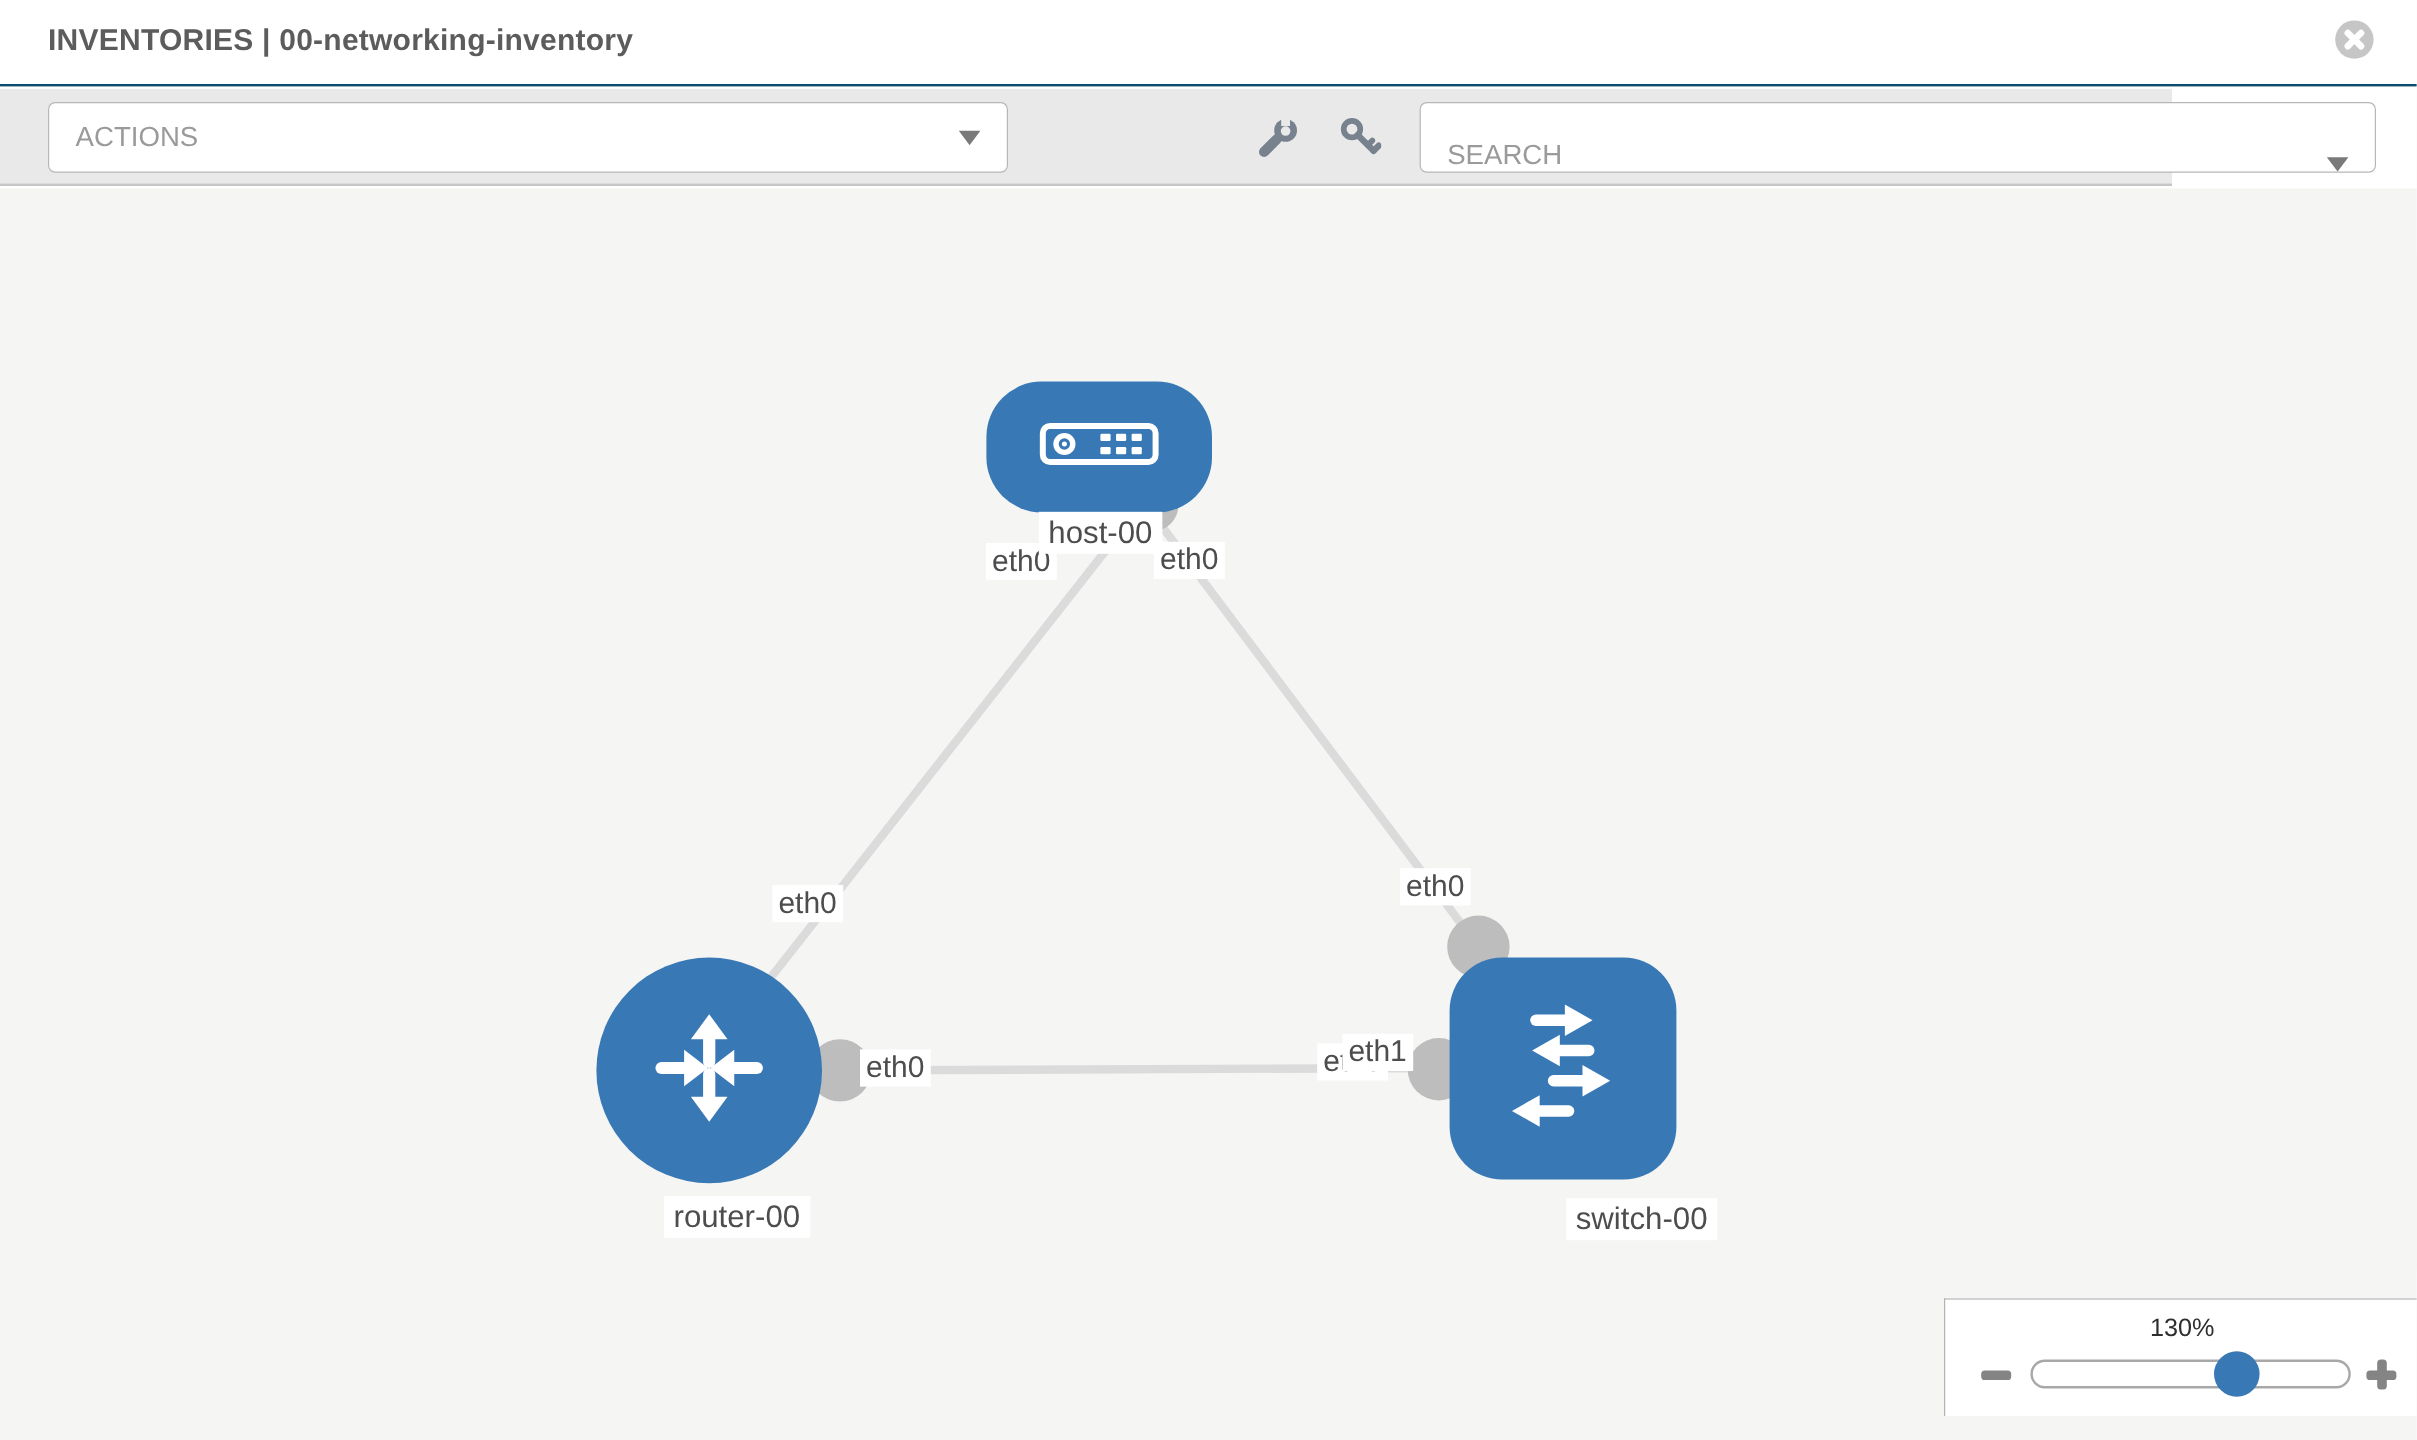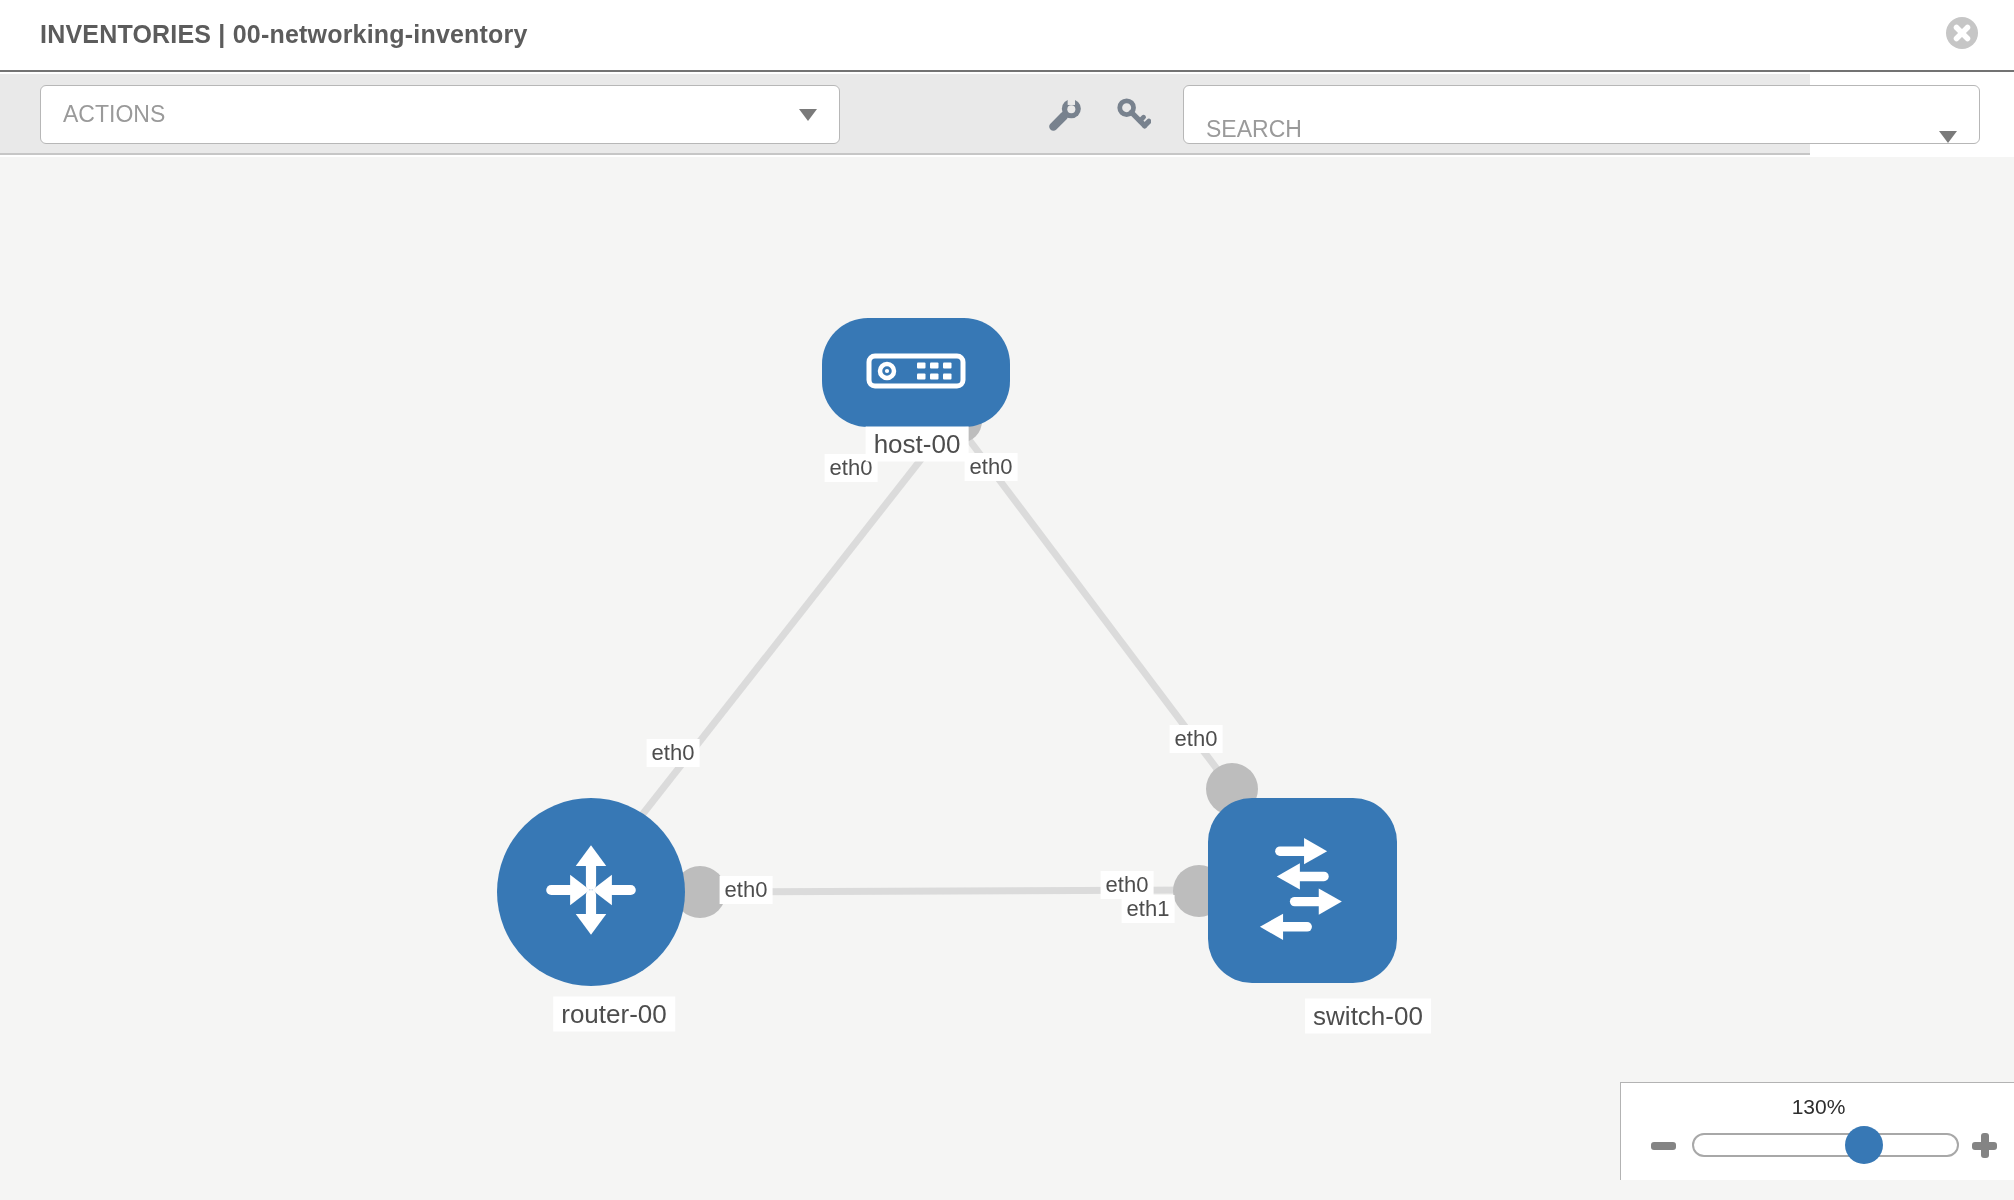--- a/index.html
+++ b/index.html
@@ -6,21 +6,21 @@
   html,body { width: 2014px; height: 1200px; overflow: hidden; }
   body {
     font-family: "Liberation Sans", "DejaVu Sans", sans-serif;
     background: #ffffff;
     position: relative;
   }
 
   
   .header {
     position: absolute; top: 0; left: 0; width: 2014px; height: 72px;
-    background: #ffffff; border-bottom: 2px solid #737373;
+    background: #ffffff; border-bottom: 2px solid #0c4a6e;
   }
   .page-title {
     position: absolute; left: 40px; top: 20px;
     font-size: 25px; font-weight: bold; color: #5c5c5c; letter-spacing: 0.2px;
   }
   .close-btn {
     position: absolute; right: 35px; top: 16px; width: 34px; height: 34px;
     background: none; border: none; cursor: pointer; padding: 0;
   }
 
@@ -64,21 +64,21 @@
     cursor: pointer;
   }
   .node-host   { left: 822px;  top: 161px; width: 188px; height: 109px; border-radius: 46px; }
   .node-router { left: 497px;  top: 641px; width: 188px; height: 188px; border-radius: 50%; }
   .node-switch { left: 1208px; top: 641px; width: 189px; height: 185px; border-radius: 44px; }
 
   .iface-label, .node-label {
     position: absolute; transform: translate(-50%, -50%);
     background: #ffffff; color: #4d4d4d; white-space: nowrap;
   }
-  .iface-label { font-size: 22px; padding: 1px 5px; }
+  .iface-label { font-size: 25px; padding: 1px 5px; }
   .node-label  { font-size: 26px; padding: 2px 8px; }
 
   
   .zoom-panel {
     position: absolute; left: 1620px; top: 925px; width: 395px; height: 98px;
     background: #ffffff; border: 1px solid #b3b3b3; border-right: none; border-bottom: none;
   }
   .zoom-level {
     position: absolute; left: 0; top: 12px; width: 395px;
     text-align: center; font-size: 21px; color: #2e2e2e;
@@ -223,21 +223,21 @@
       </svg>
     </span>
   </div>
 
   <div class="iface-label" style="left:851px; top:311px;">eth0</div>
   <div class="iface-label" style="left:673px; top:596px;">eth0</div>
   <div class="iface-label" style="left:991px; top:310px;">eth0</div>
   <div class="iface-label" style="left:1196px; top:582px;">eth0</div>
   <div class="iface-label" style="left:746px; top:733px;">eth0</div>
   <div class="iface-label" style="left:1127px; top:728px;">eth0</div>
-  <div class="iface-label" style="left:1148px; top:752px;">eth1</div>
+  <div class="iface-label" style="left:1148px; top:720px;">eth1</div>
 
   <div class="node-label" style="left:917px; top:287px;">host-00</div>
   <div class="node-label" style="left:614px; top:857px;">router-00</div>
   <div class="node-label" style="left:1368px; top:859px;">switch-00</div>
 
   <div class="zoom-panel">
     <div class="zoom-level">130%</div>
     <div class="zoom-minus"></div>
     <div class="zoom-track"></div>
     <div class="zoom-thumb"></div>

